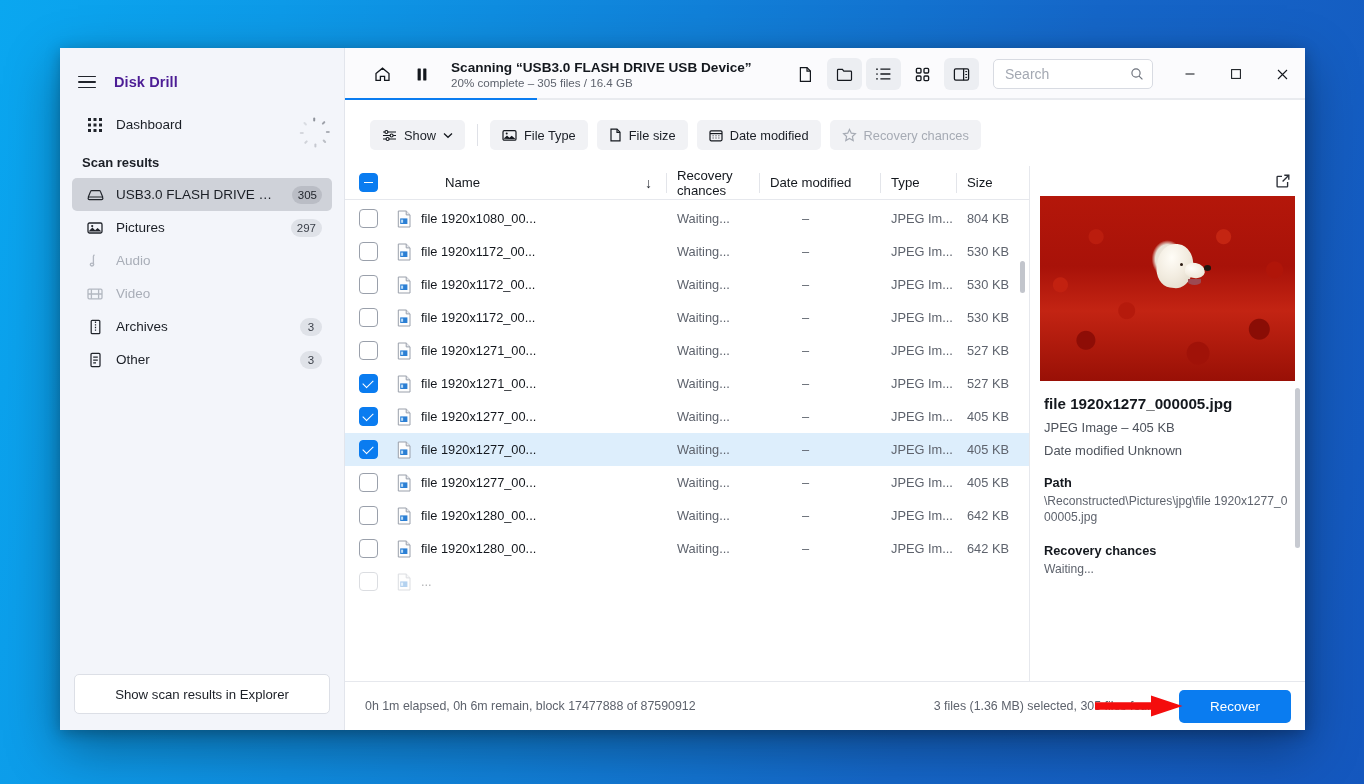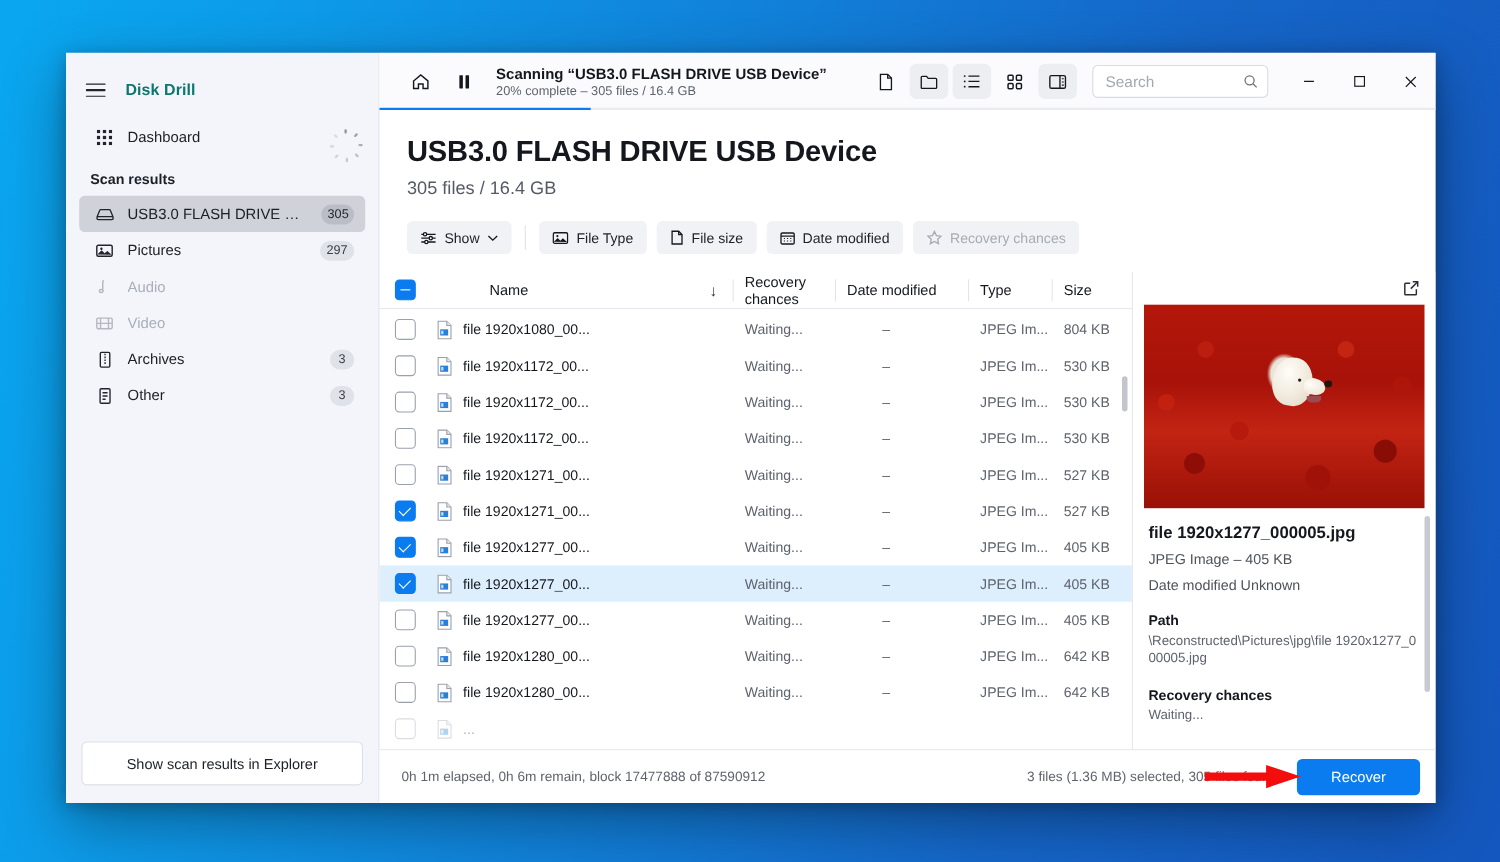--- a/index.html
+++ b/index.html
@@ -30,21 +30,21 @@
     display: flex; flex-direction: column;
     position: relative;
   }
   .side-top { padding: 14px 0 0 0; }
   .brand-row {
     display: flex; align-items: center;
     height: 40px; padding: 0 18px; gap: 18px;
   }
   .hamburger { width: 18px; display:flex; flex-direction:column; gap:4px; cursor:pointer;}
   .hamburger i { display:block; height:1.6px; background:#20242b; border-radius:2px;}
-  .brand-name { font-size: 14.5px; font-weight: 700; color: #0f766e; letter-spacing:.1px;}
+  .brand-name { font-size: 14.5px; font-weight: 700; color: #4c1d95; letter-spacing:.1px;}
   .side-item {
     display: flex; align-items: center;
     height: 33px; margin: 0 12px;
     padding: 0 10px 0 14px;
     border-radius: 5px;
     gap: 12px; cursor: pointer;
     font-size: 13.5px; color: #1b1f26;
   }
   .side-item.dim { color: #a9aeb8; }
   .side-item.active { background: #cfd2d9; }
@@ -438,24 +438,20 @@
               <path d="M2 2 L11 11 M11 2 L2 11"></path>
             </svg>
         </div>
       </div>
 
       <div id="progress-track">
         <div id="progress-fill" style="width: 20%;"></div>
       </div>
     </div>
 
-    <div id="page-head">
-      <div id="page-title">USB3.0 FLASH DRIVE USB Device</div>
-      <div id="page-sub">305 files / 16.4 GB</div>
-    </div>
 
     <div id="filters">
       <button class="chip">
         <span>
           <svg width="15" height="13" viewBox="0 0 15 13" fill="none" stroke="#14181e" stroke-width="1.2">
             <path d="M1 3 H14 M1 6.5 H14 M1 10 H14"></path>
             <circle cx="4.4" cy="3" r="1.5" fill="#fff"></circle>
               <circle cx="9.6" cy="6.5" r="1.5" fill="#fff"></circle>
               <circle cx="5.6" cy="10" r="1.5" fill="#fff"></circle>
           </svg>

